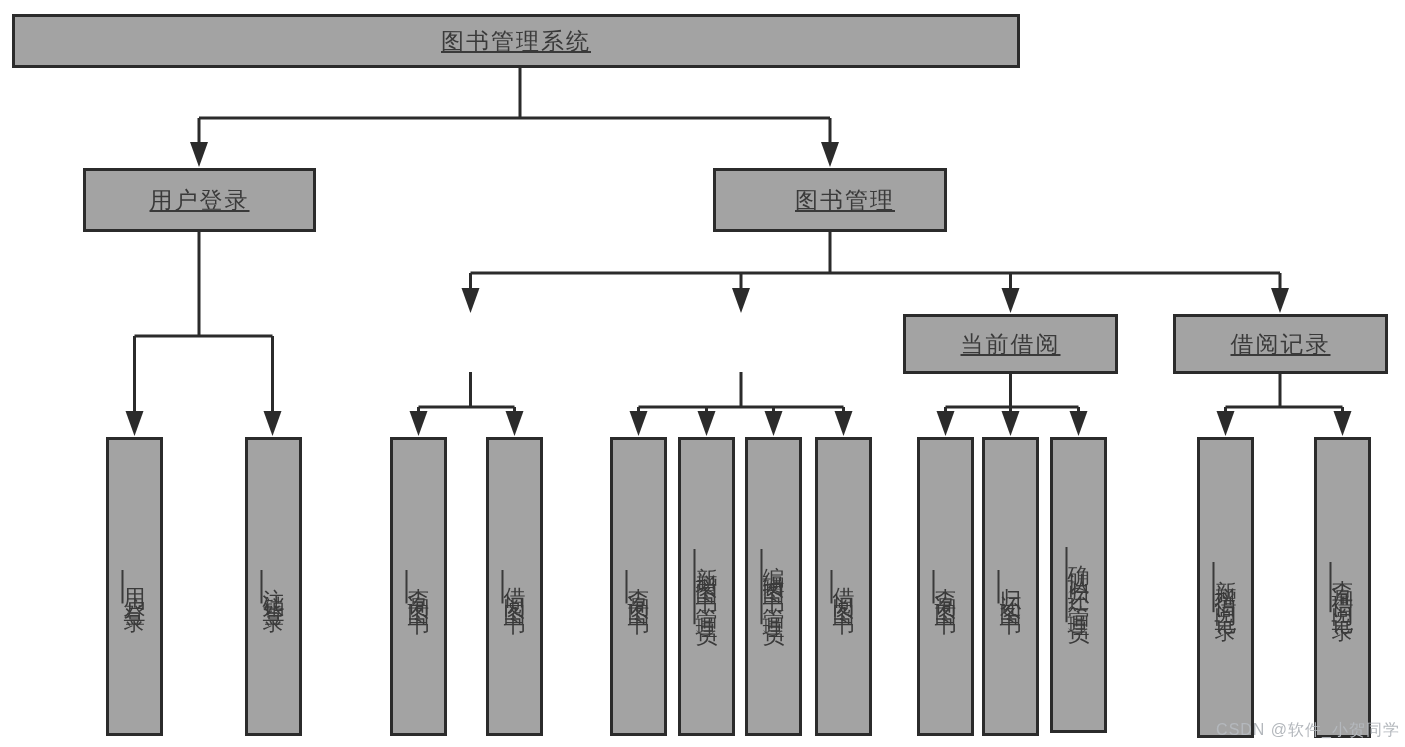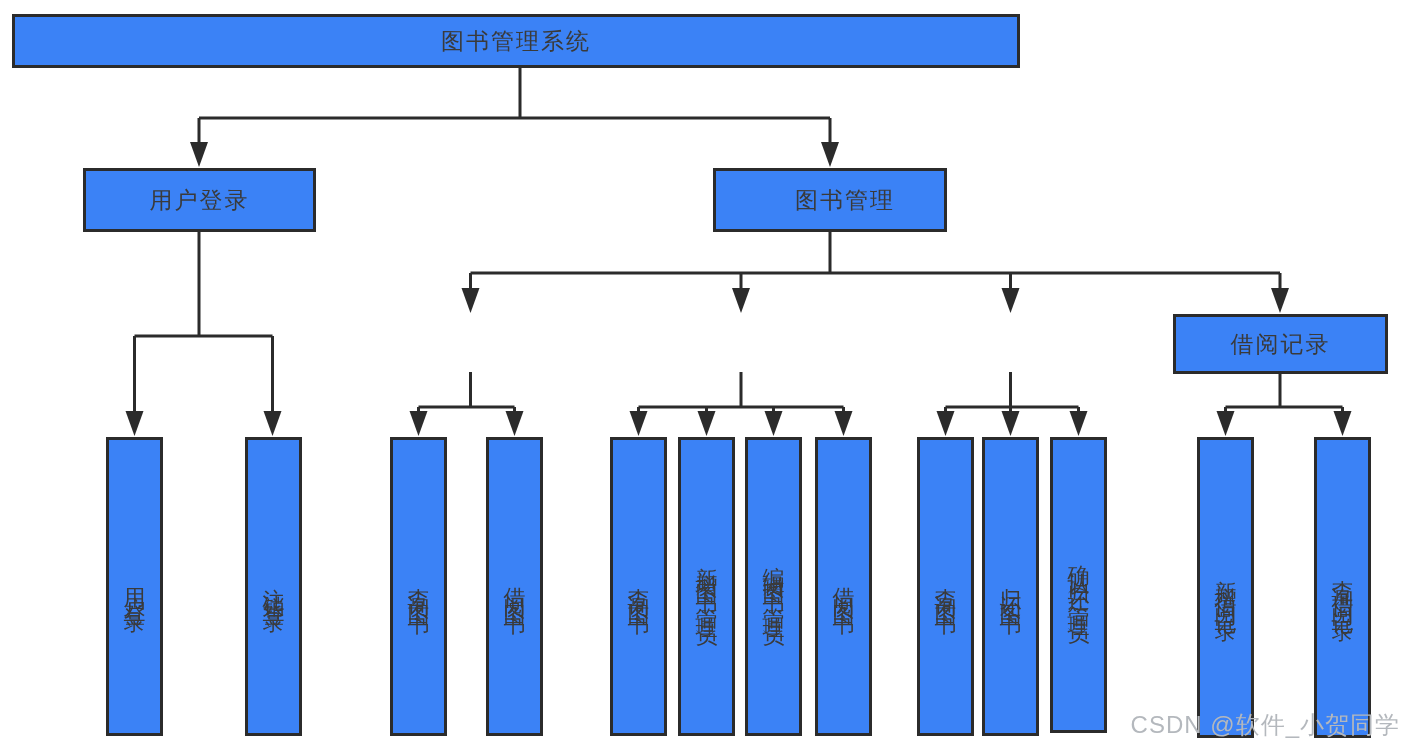--- a/index.html
+++ b/index.html
@@ -17,46 +17,47 @@
   .wires {
     position: absolute;
     left: 0; top: 0;
     width: 1405px; height: 747px;
     z-index: 1;
   }
 
   .node {
     position: absolute;
     border: 3px solid #2b2b2b;
-    background: #3b82f6;
+    background: #a3a3a3;
     display: flex;
     align-items: center;
     justify-content: center;
     color: #3a3a3a;
     font-size: 23px;
     letter-spacing: 2px;
     z-index: 2;
     white-space: nowrap;
+    text-decoration: underline;
   }
 
   .vnode .vtext {
     writing-mode: vertical-rl;
     text-orientation: mixed;
     letter-spacing: 0.38em;
     font-size: 22px;
     line-height: 1;
   }
 
   .watermark {
     position: absolute;
     right: 5px;
     bottom: 6px;
     z-index: 3;
     color: #b4b8bd;
-    font-size: 24px;
+    font-size: 16px;
     letter-spacing: 1px;
   }
 </style>
 </head>
 <body>
 
 <div class="stage">
 
   <svg class="wires" viewBox="0 0 1405 747" xmlns="http://www.w3.org/2000/svg">
     <g stroke="#2b2b2b" stroke-width="3" fill="none">
@@ -117,20 +118,21 @@
       <polygon points="1216.5,411 1234.5,411 1225.5,436"></polygon>
       <polygon points="1333.5,411 1351.5,411 1342.5,436"></polygon>
     </g>
   </svg>
 
   <div class="node" style="left:12px; top:14px; width:1008px; height:54px;">图书管理系统</div>
 
   <div class="node" style="left:83px; top:168px; width:233px; height:64px;">用户登录</div>
   <div class="node" style="left:713px; top:168px; width:234px; height:64px;padding-left:30px;">图书管理</div>
 
+  <div class="node" style="left:903px; top:314px; width:215px; height:60px;">当前借阅</div>
   <div class="node" style="left:1173px; top:314px; width:215px; height:60px;">借阅记录</div>
 
   <div class="node vnode" style="left:106px; top:437px; width:57px; height:299px;">
     <span class="vtext">用户登录</span>
   </div>
   <div class="node vnode" style="left:245px; top:437px; width:57px; height:299px;">
     <span class="vtext">注销登录</span>
   </div>
 
   <div class="node vnode" style="left:390px; top:437px; width:57px; height:299px;">

